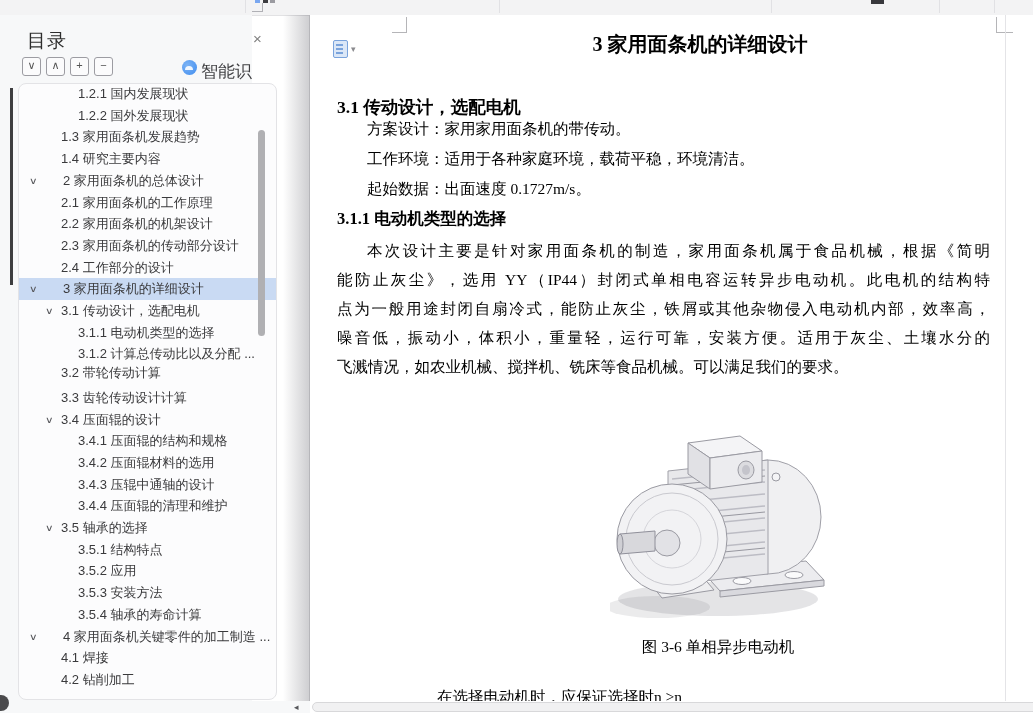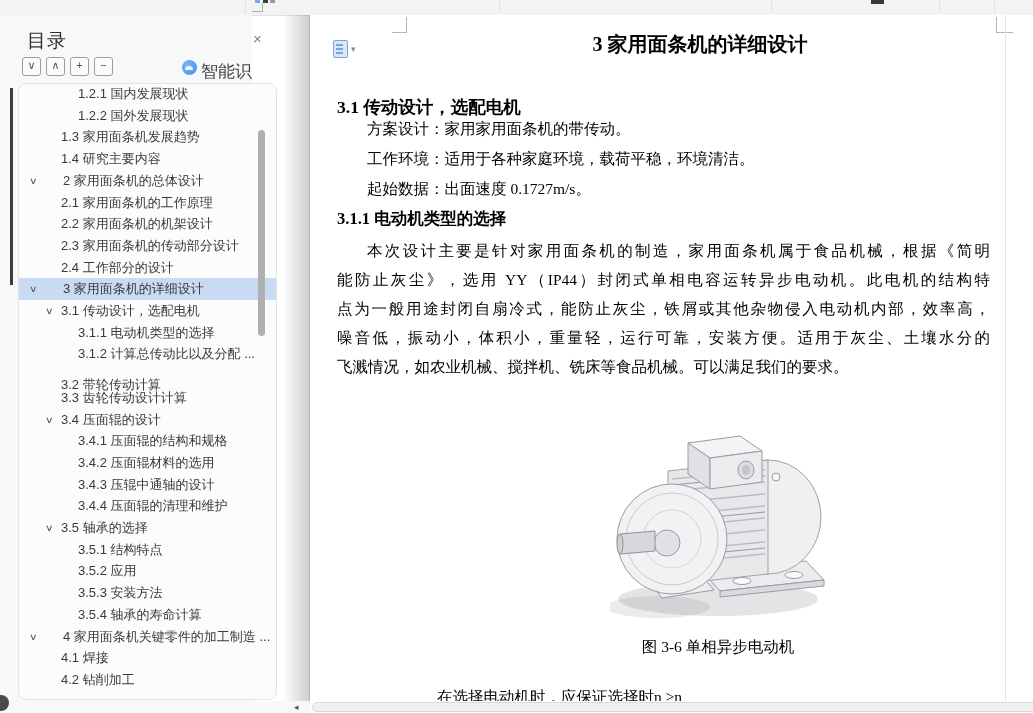--- a/index.html
+++ b/index.html
@@ -146,21 +146,21 @@
     <span class="toc-lbl">3.1 传动设计，选配电机</span>
   </div>
         <div class="toc-row lv3" style="top: 237.7px;">
     
     <span class="toc-lbl">3.1.1 电动机类型的选择</span>
   </div>
         <div class="toc-row lv3" style="top: 259.4px;">
     
     <span class="toc-lbl">3.1.2 计算总传动比以及分配 ...</span>
   </div>
-        <div class="toc-row lv2" style="top: 290px;">
+        <div class="toc-row lv2" style="top: 278px;">
     
     <span class="toc-lbl">3.2 带轮传动计算</span>
   </div>
         <div class="toc-row lv2" style="top: 302.8px;">
     
     <span class="toc-lbl">3.3 齿轮传动设计计算</span>
   </div>
         <div class="toc-row lv2" style="top: 324.5px;">
     <span class="toc-chev">∨</span>
     <span class="toc-lbl">3.4 压面辊的设计</span>

